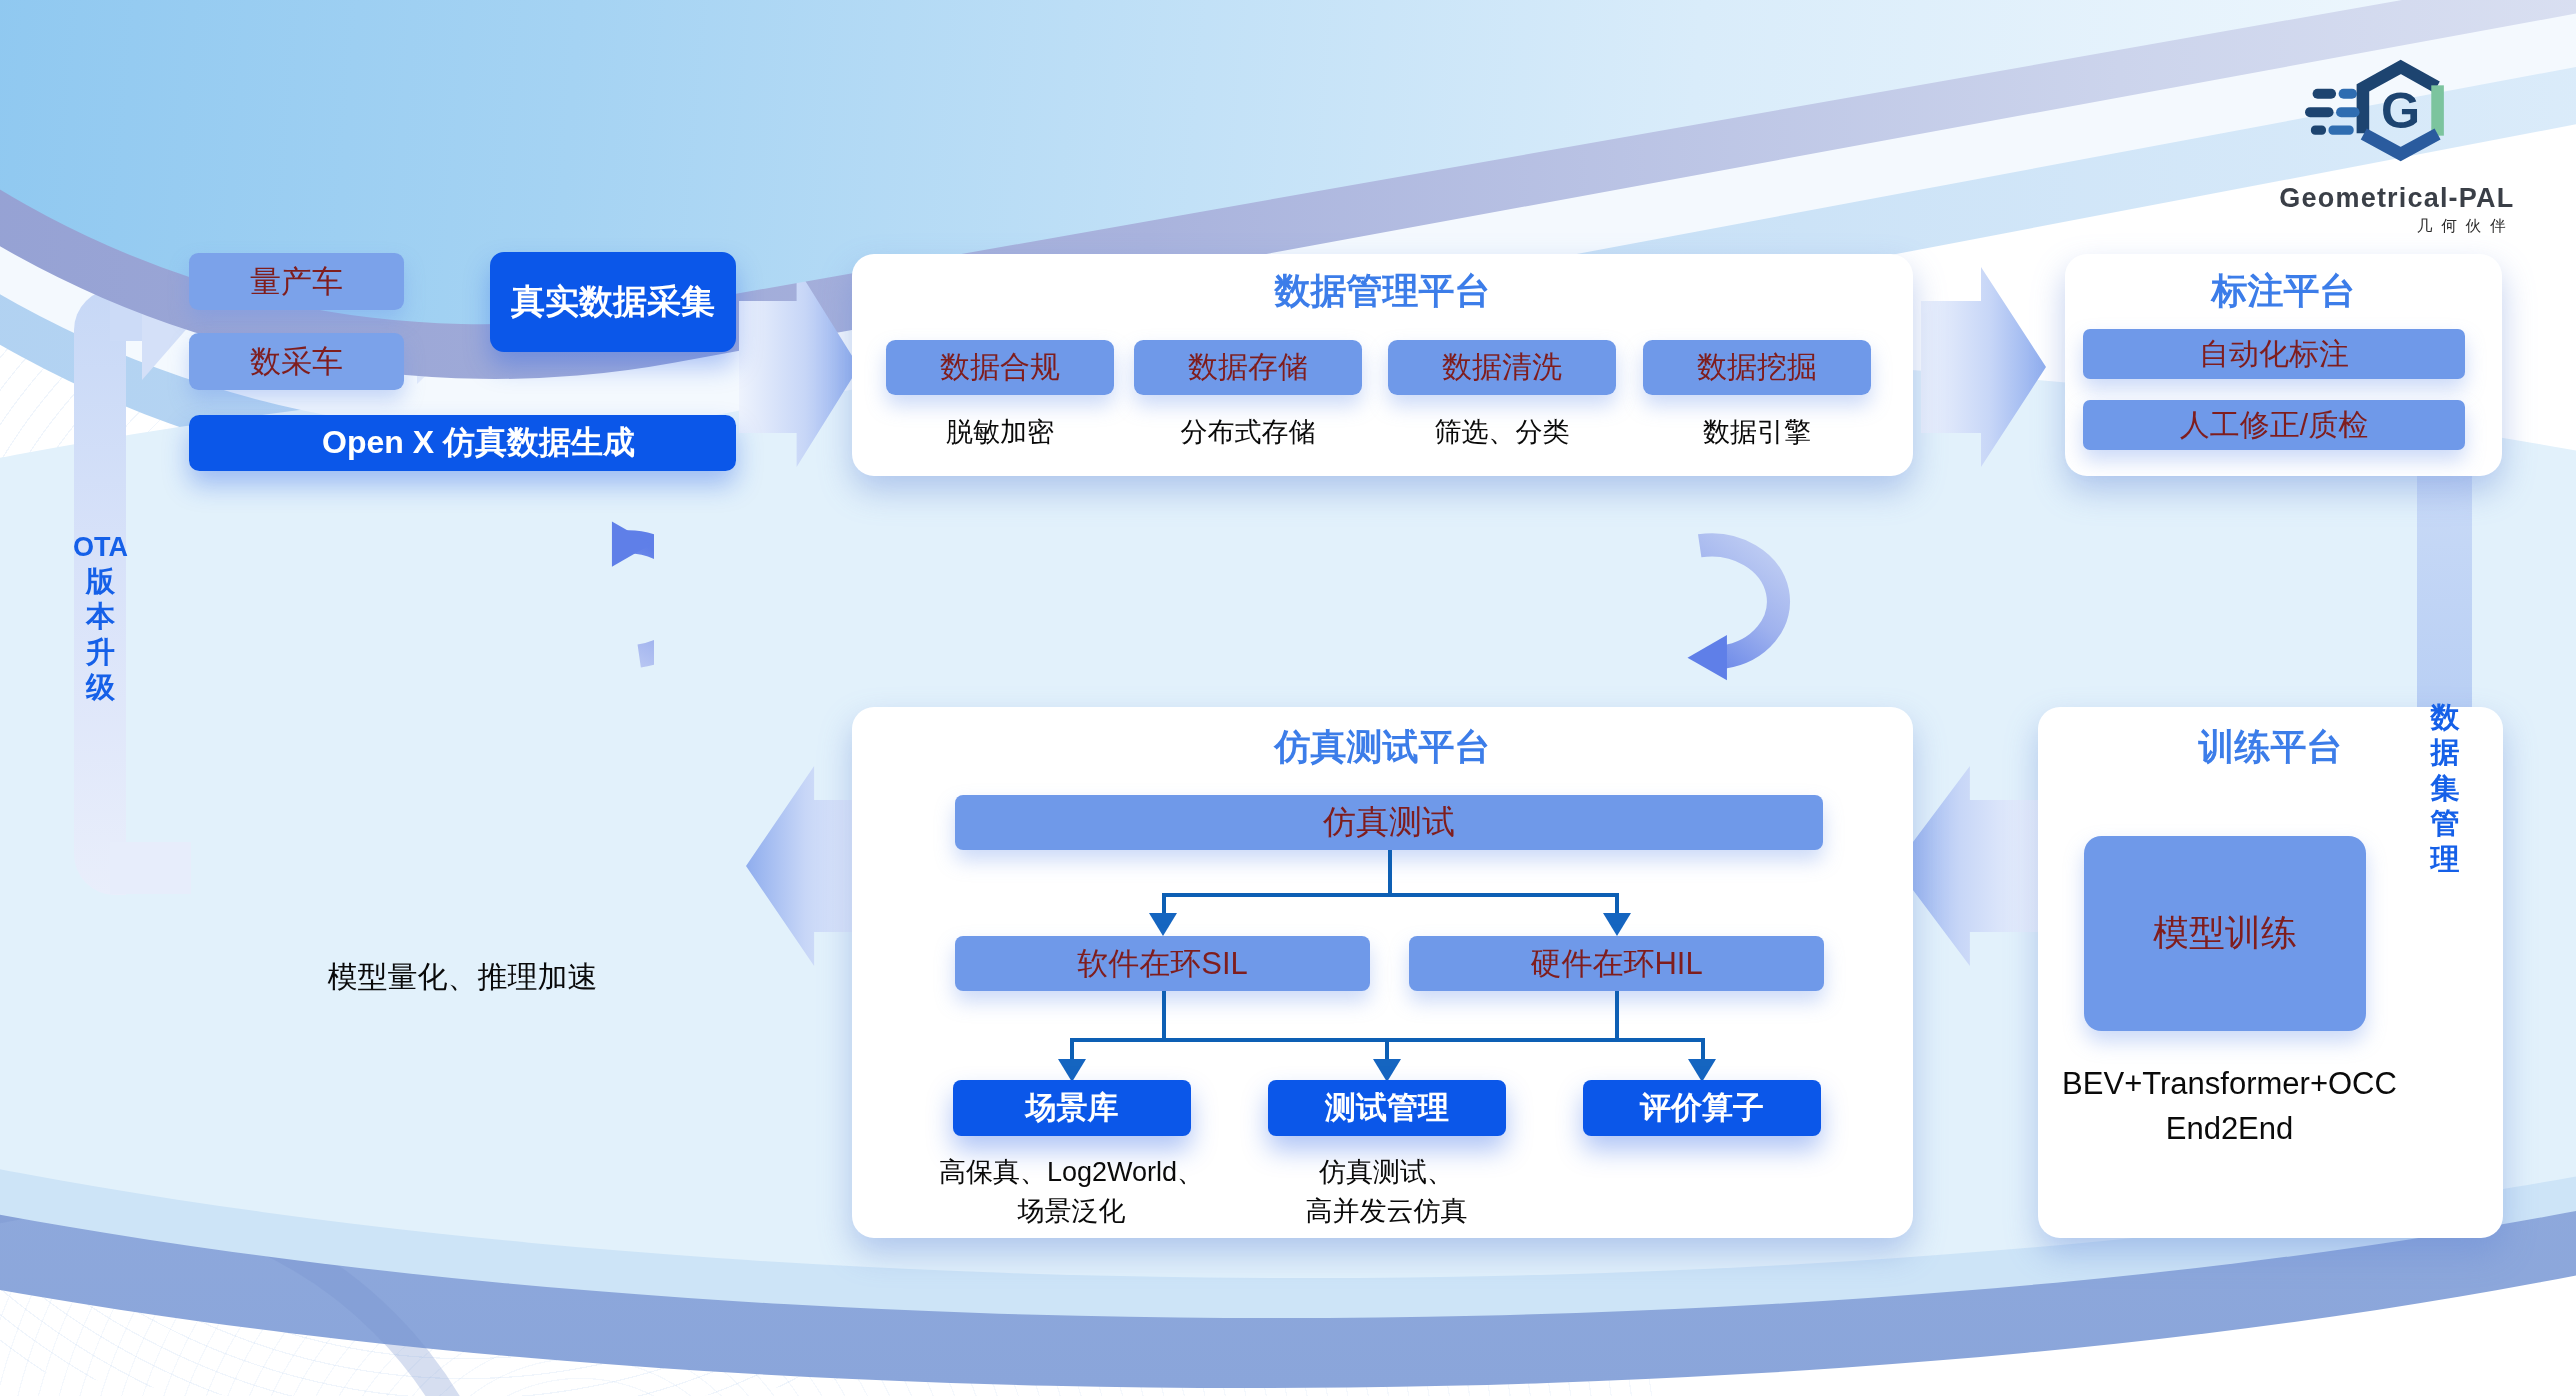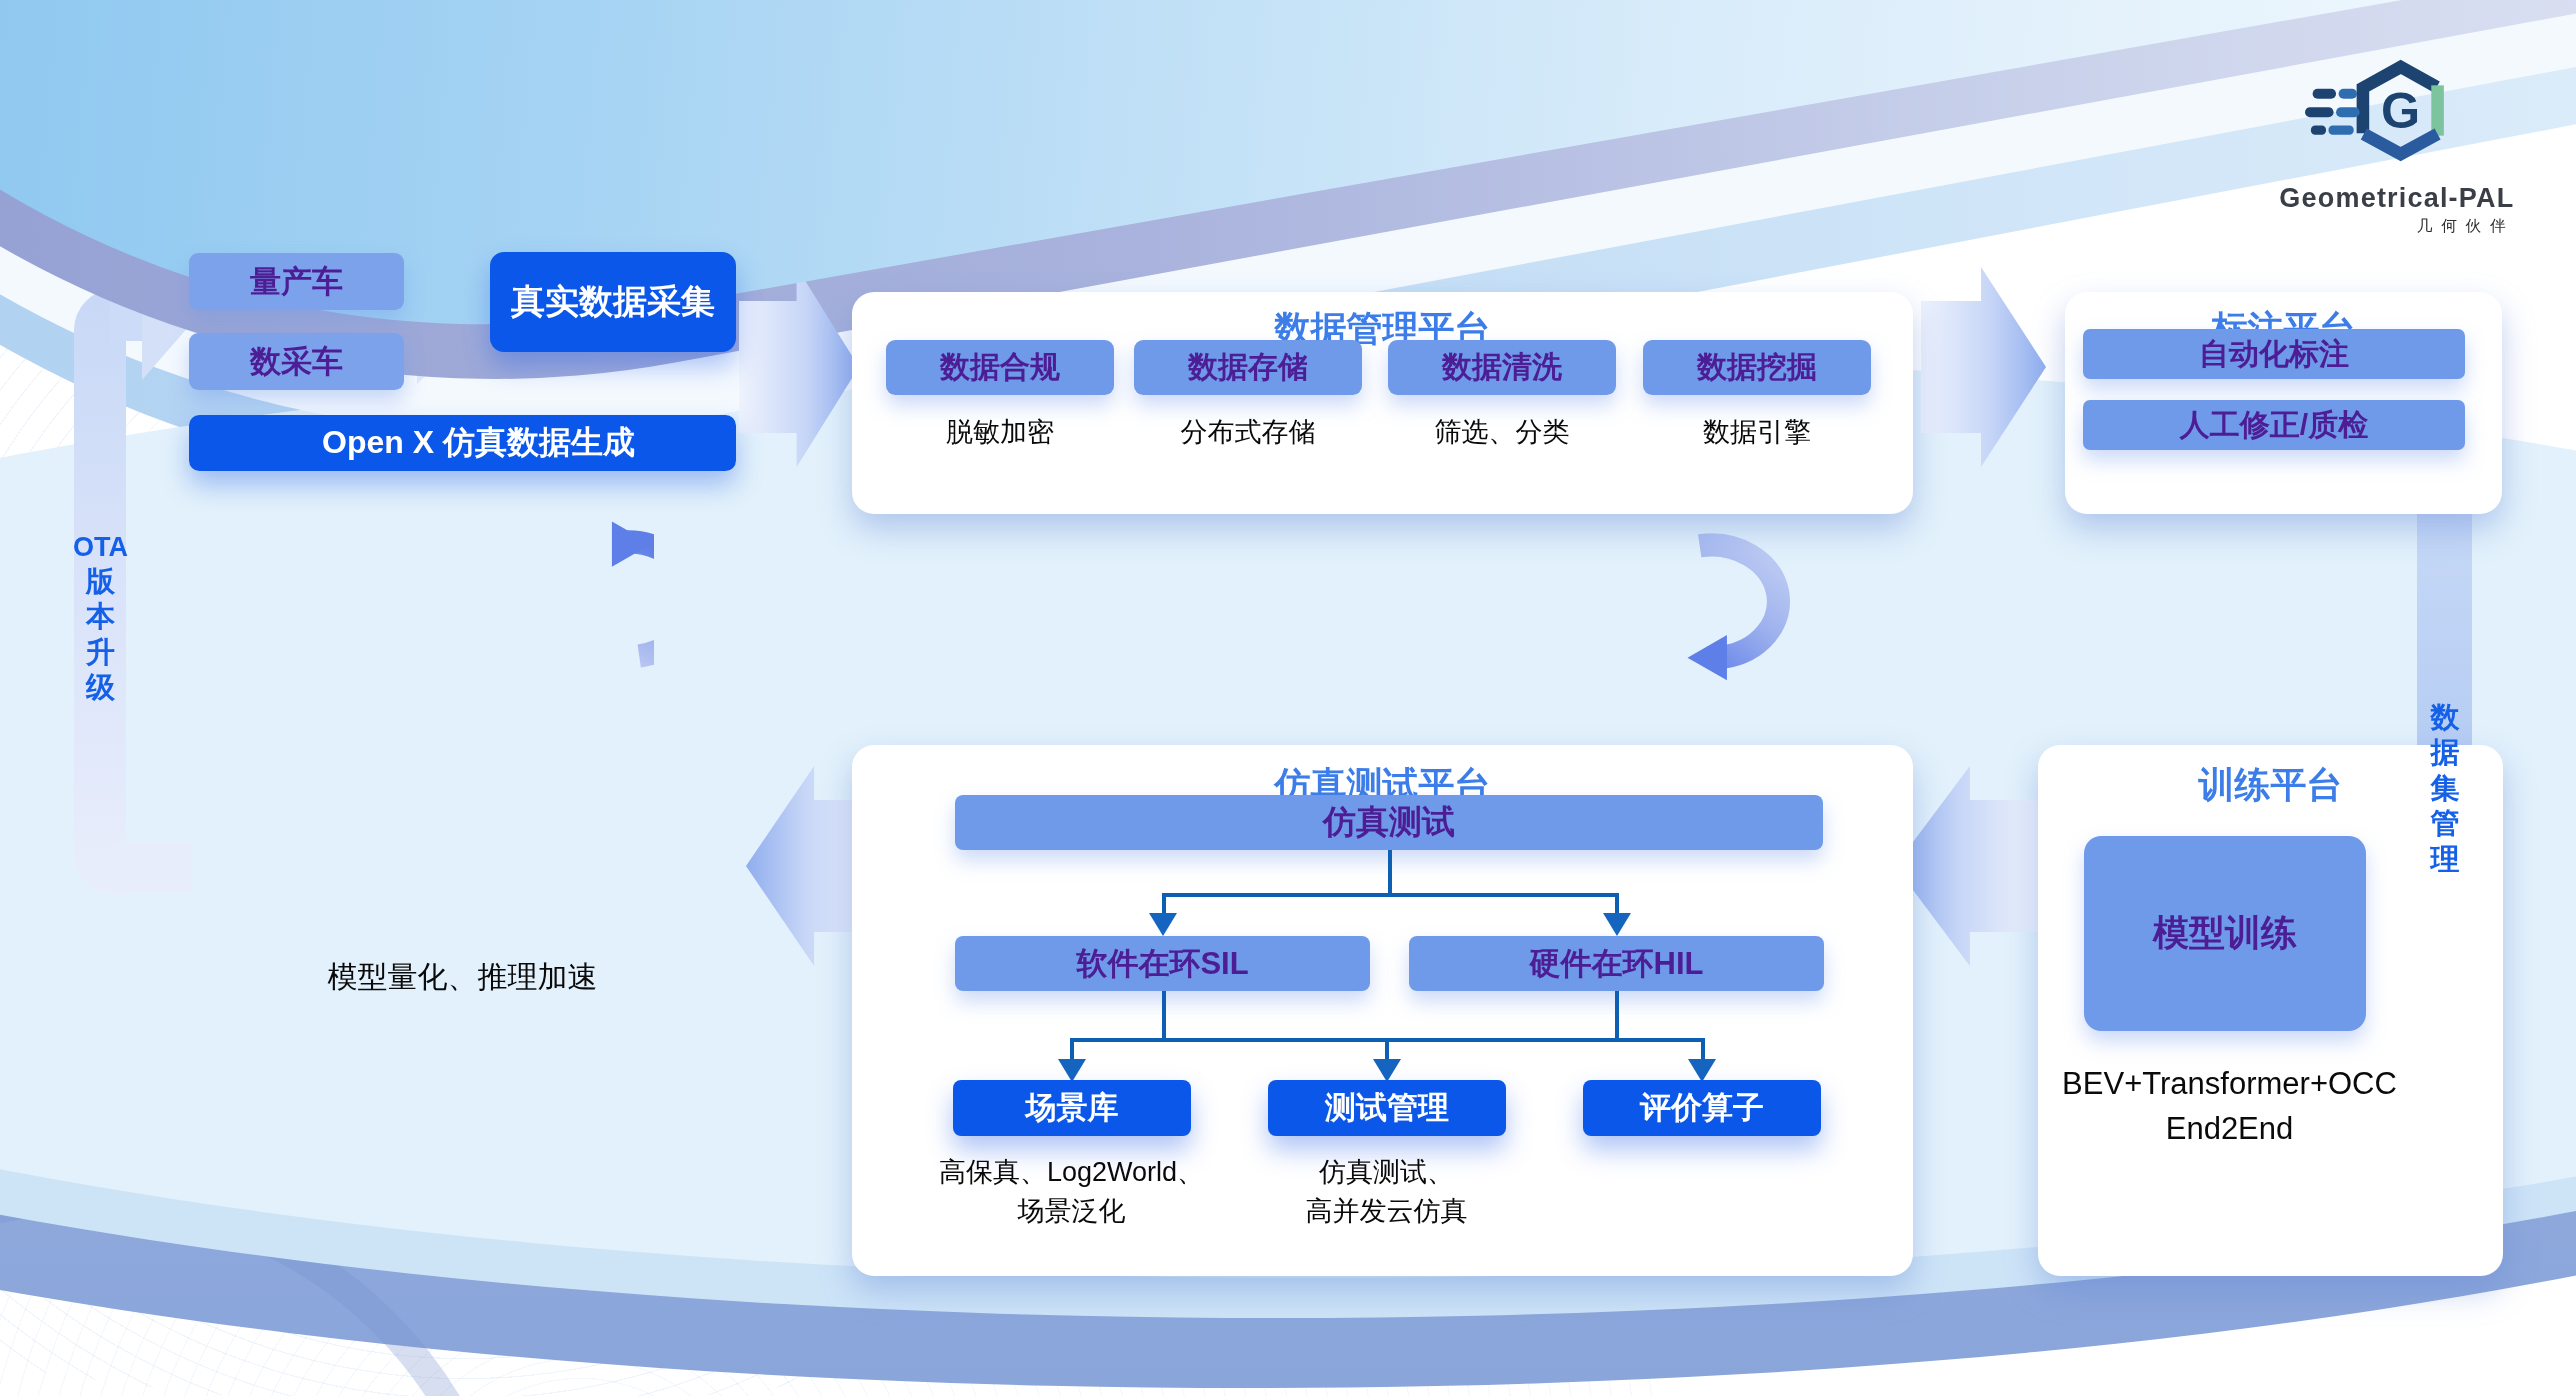--- a/index.html
+++ b/index.html
@@ -26,23 +26,23 @@
   .pin2{top:871px;left:-523px;width:2207px;height:1336px;opacity:.7;}
   .e-band{position:absolute;border-radius:50%;z-index:0;}
   .e3{top:349px;left:-726px;width:4066px;height:929px;background:#e2f1fb;}
   .e2{top:389px;left:-755px;width:4066px;height:929px;background:#cde4f7;}
   .e1{top:459px;left:-784px;width:4066px;height:929px;background:linear-gradient(180deg,#9db5e2,#8aa5da);}
   .ringsBL{position:absolute;left:-349px;top:1185px;width:871px;height:871px;border-radius:50%;
            border:29px solid rgba(120,145,205,.30);z-index:0;}
 
   
   .panel{position:absolute;background:#fff;border-radius:22px;z-index:3;
-         box-shadow:0 15px 32px rgba(100,135,215,.40);margin-top:38px;}
+         box-shadow:0 15px 32px rgba(100,135,215,.40);}
   .ptitle{position:absolute;width:100%;text-align:center;font-weight:bold;font-size:36px;color:#3c7de9;}
-  .boxL{position:absolute;background:#6f99e9;border-radius:9.3px;color:#4c1d95;font-weight:bold;
+  .boxL{position:absolute;background:#6f99e9;border-radius:9.3px;color:#7f1d1d;font-weight:normal;
         display:flex;align-items:center;justify-content:center;z-index:4;
         box-shadow:0 10.5px 20.3px rgba(110,150,235,.35);text-align:center;}
   .boxB{position:absolute;background:#0b57e9;border-radius:10.5px;color:#fff;font-weight:bold;
         display:flex;align-items:center;justify-content:center;z-index:4;
         box-shadow:0 14px 26px rgba(30,90,230,.35);}
   .cap{position:absolute;color:#0a0a0a;font-weight:500;text-align:center;z-index:4;}
 
   .flow-arrow{position:absolute;z-index:2;
      background:linear-gradient(90deg,#eef3fd 0%,#c7d6f7 55%,#8fadee 100%);
      clip-path:polygon(0 17%,48% 17%,48% 0,100% 50%,48% 100%,48% 83%,0 83%);}

